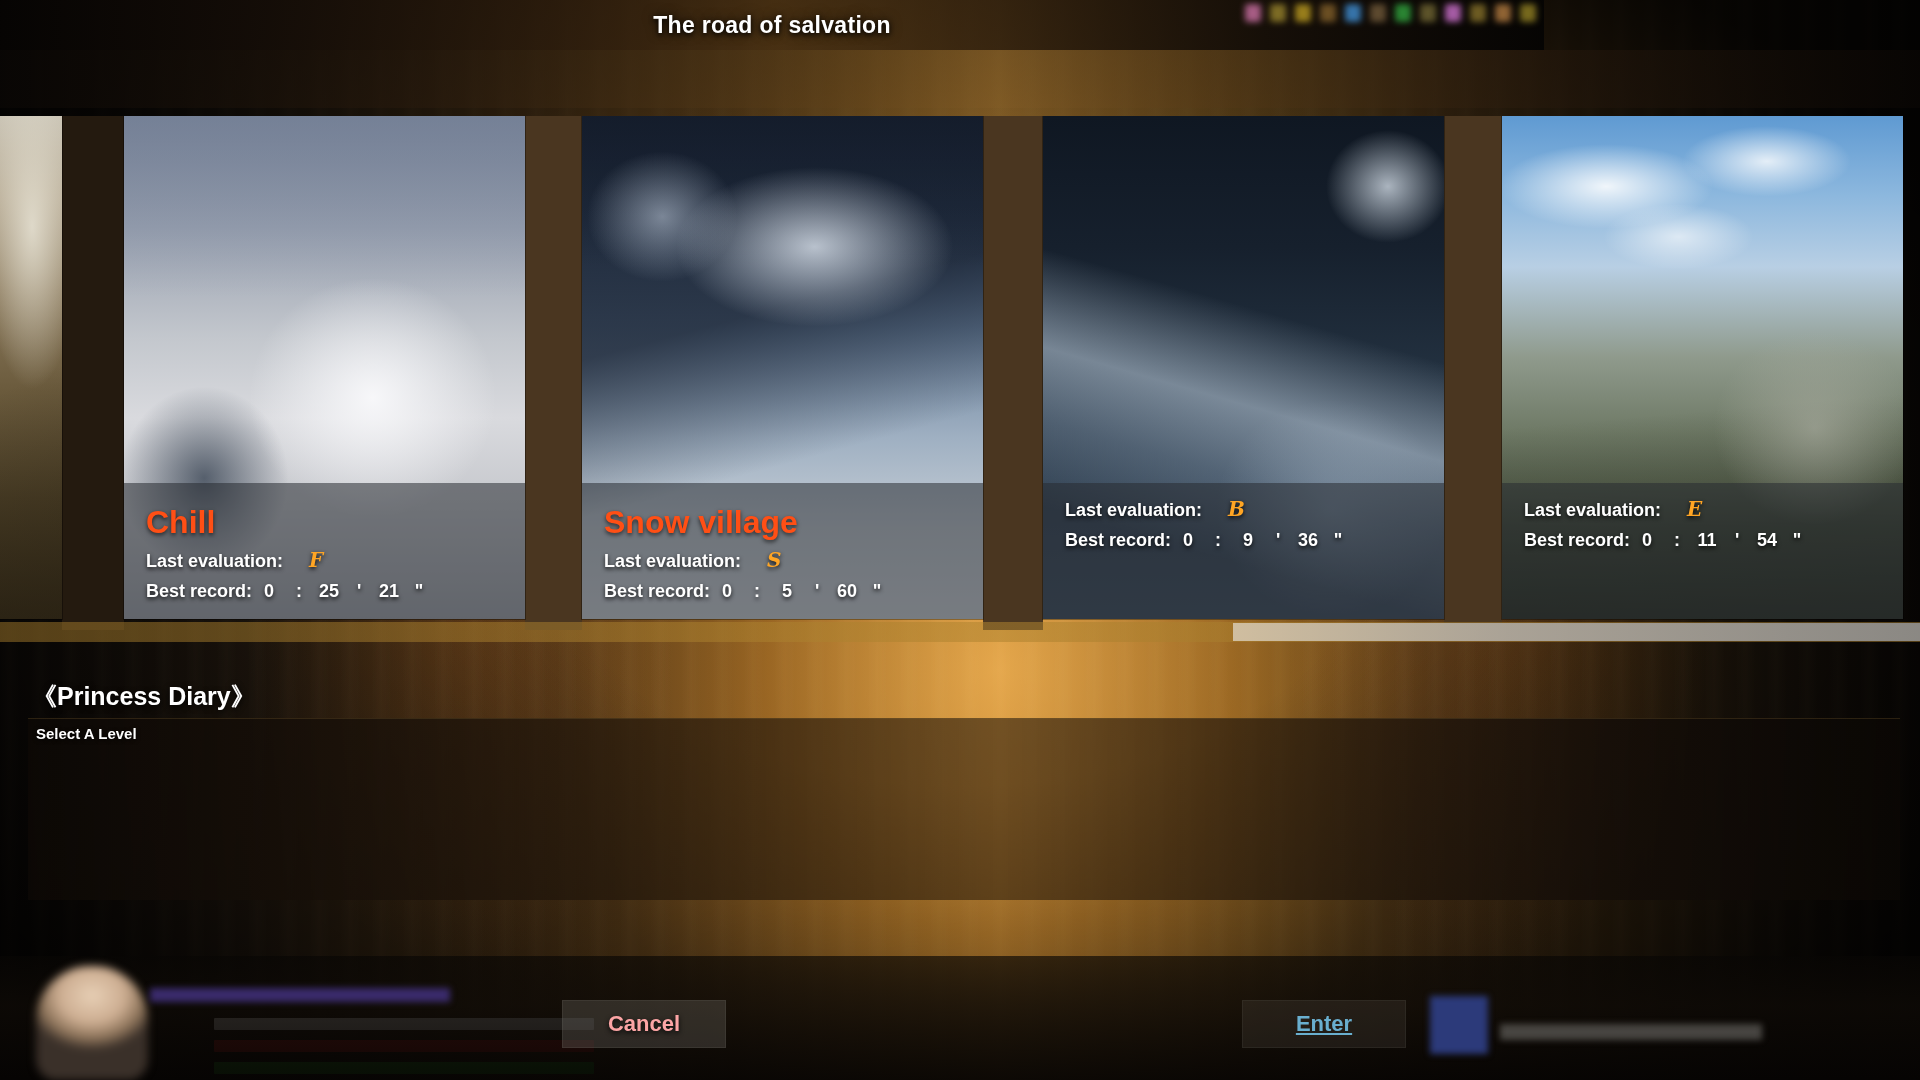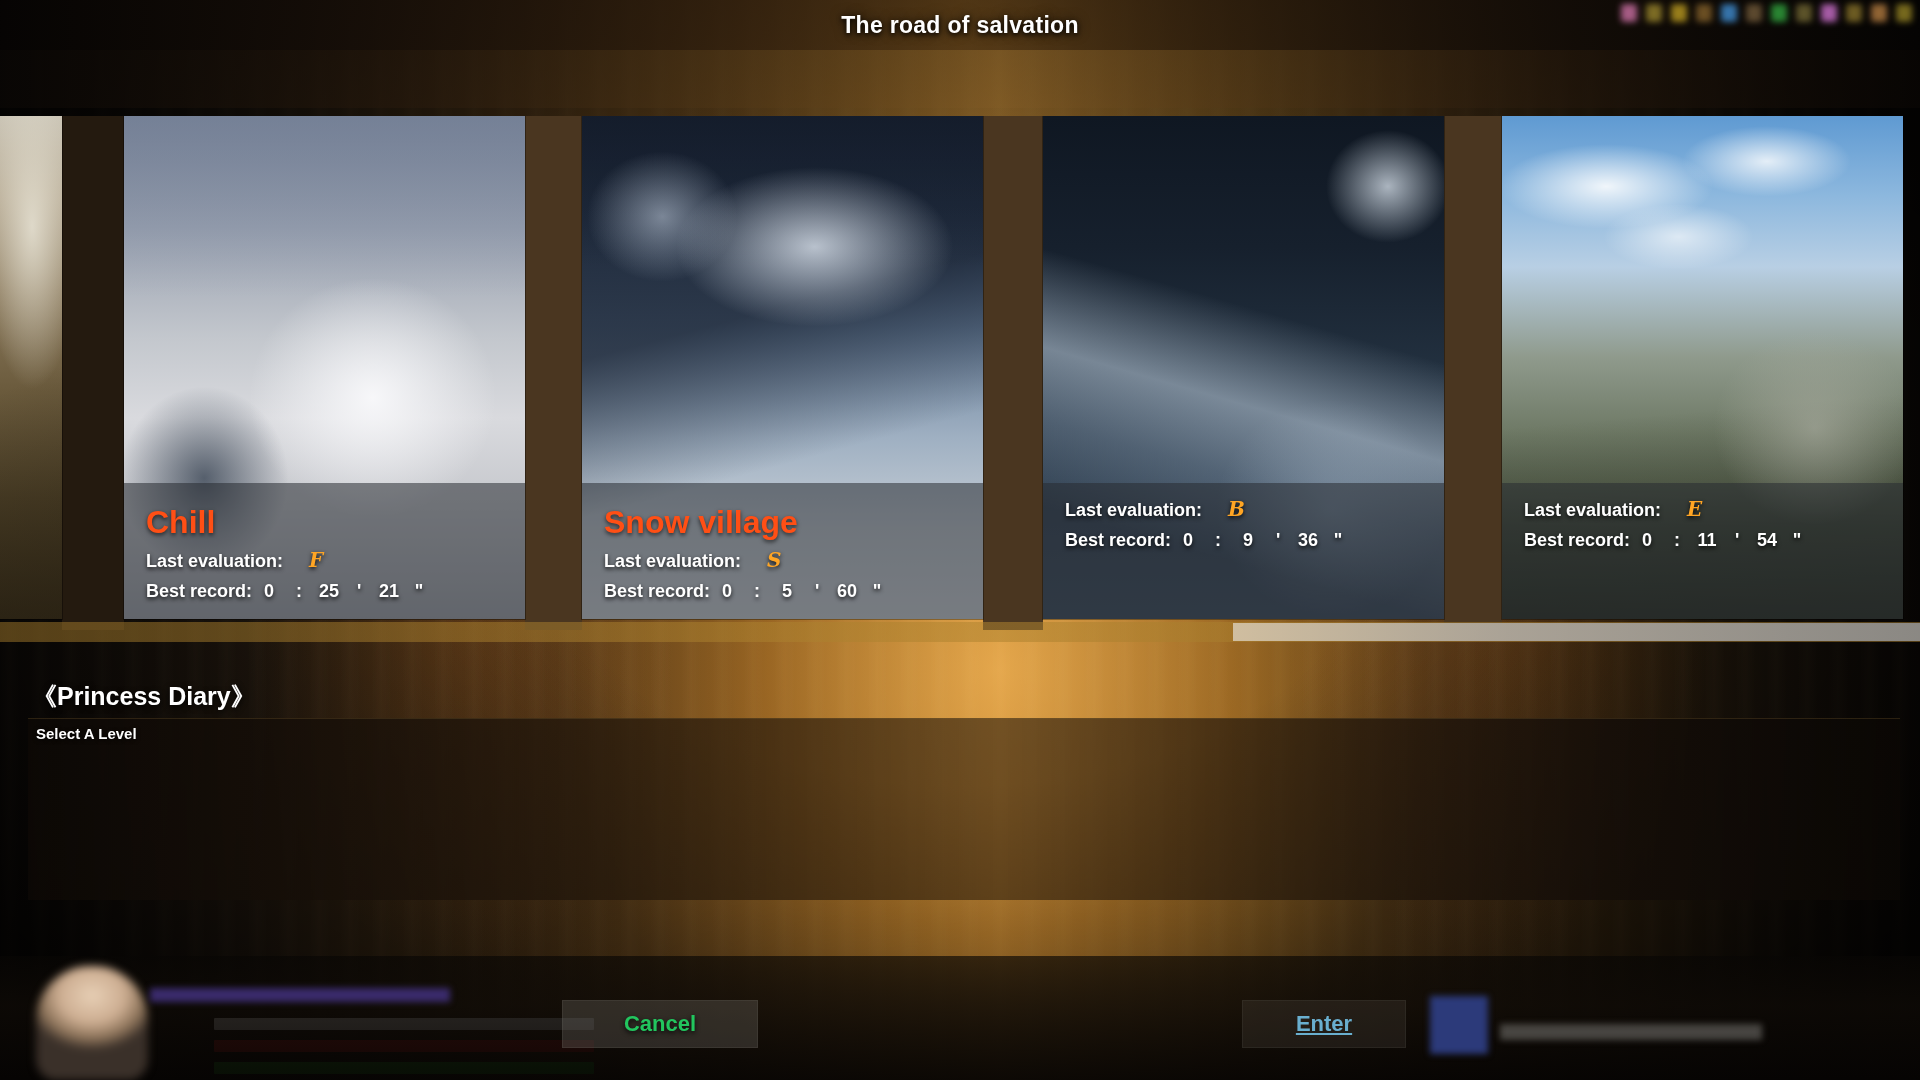--- a/index.html
+++ b/index.html
@@ -31,21 +31,21 @@
     mix-blend-mode:screen;
     opacity:.55;
   }
   #bg-vig {
     position:absolute; inset:0;
     background:radial-gradient(ellipse 1150px 700px at 50% 50%, rgba(0,0,0,0) 35%, rgba(0,0,0,0.55) 82%, rgba(0,0,0,0.82) 100%);
   }
 
   
   #topbar {
-    position:absolute; left:0; top:0; width:1920px; height:50px;
+    position:absolute; left:0; top:0; width:1544px; height:50px;
     background:linear-gradient(90deg, rgba(6,4,3,.94) 0%, rgba(22,14,8,.88) 18%,
       rgba(52,33,14,.72) 40%, rgba(74,48,18,.62) 50%, rgba(44,28,12,.74) 62%,
       rgba(18,12,7,.90) 82%, rgba(5,4,3,.95) 100%);
     display:flex; align-items:center; justify-content:center;
     z-index:30;
   }
   #topbar h1 {
     font-size:23px; font-weight:bold; color:#ffffff;
     letter-spacing:.3px;
     text-shadow:0 2px 5px rgba(0,0,0,.95), 0 0 12px rgba(0,0,0,.7);
@@ -206,21 +206,21 @@
     position:absolute; left:0; top:956px; width:1920px; height:124px; z-index:26;
     background:linear-gradient(180deg, rgba(8,6,4,.66) 0%, rgba(14,10,6,.82) 40%, rgba(6,4,3,.92) 100%);
   }
   .gbtn {
     position:absolute; top:1000px; height:48px; z-index:28;
     display:flex; align-items:center; justify-content:center;
     font-size:22px; font-weight:bold; cursor:pointer;
     background:rgba(120,116,110,.30);
     border:1px solid rgba(150,145,138,.12);
   }
-  #btn-cancel { left:562px; width:196px; color:#22c55e; text-shadow:0 2px 5px rgba(0,0,0,.9); }
+  #btn-cancel { left:562px; width:164px; color:#fca5a5; text-shadow:0 2px 5px rgba(0,0,0,.9); }
   #btn-enter  { left:1242px; width:164px; color:#7dd3fc; background:rgba(96,90,82,.26);text-decoration:underline; }
 
   
   #hud { position:absolute; left:0; top:956px; width:620px; height:124px; z-index:27; filter:blur(4px); }
   #hud-portrait {
     position:absolute; left:36px; top:10px; width:112px; height:114px;
     background:radial-gradient(ellipse 60% 48% at 50% 26%, #e7cfb5 0%, #cdae92 48%, #8a7158 78%, #3a3029 100%);
     border-radius:48% 48% 18% 18%;
   }
   .hbar { position:absolute; height:12px; border-radius:1px; }

